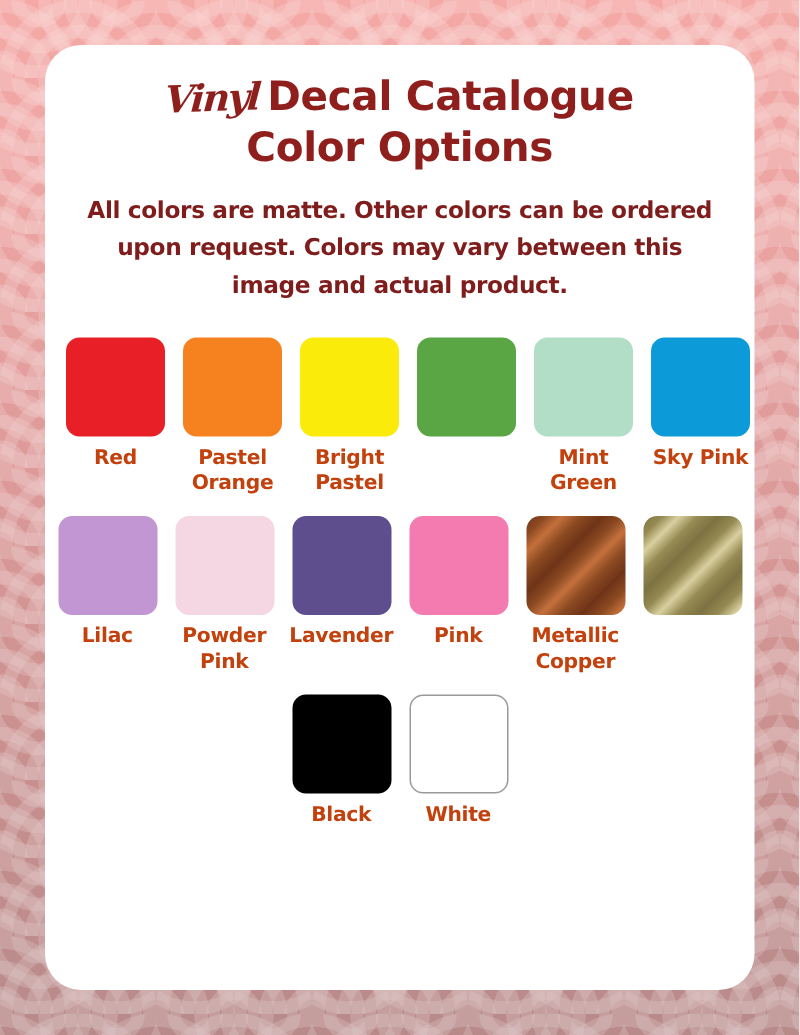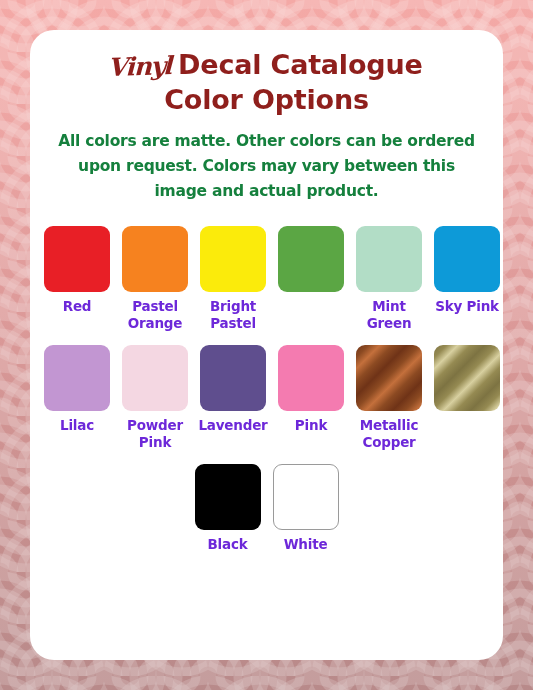--- a/index.html
+++ b/index.html
@@ -64,37 +64,37 @@
     transform: skewX(-6deg) rotate(-2deg);
     display: inline-block;
     margin-right: 5px;
     vertical-align: -1px;
   }
 
   #subtitle {
     margin: 13px auto 0 auto;
     width: 420px;
     text-align: center;
-    color: #15803d;
+    color: #7f1d1d;
     font-family: "DejaVu Sans", sans-serif;
     font-weight: bold;
     font-size: 15.5px;
     line-height: 25px;
     letter-spacing: -0.25px;
   }
 
   
   .swatch-row {
     display: flex;
     justify-content: flex-start;
     align-items: flex-start;
     padding: 0 8px;
   }
   #row-1 { margin-top: 22px; }
-  #row-2 { margin-top: 13px; }
+  #row-2 { margin-top: 13px; justify-content: center; }
   #row-3 { margin-top: 13px; justify-content: center; }
 
   .swatch-cell {
     width: 78px;
     flex: 0 0 78px;
     display: flex;
     flex-direction: column;
     align-items: center;
   }
   .swatch-box {
@@ -102,21 +102,21 @@
     height: 66px;
     border-radius: 9px;
     box-sizing: border-box;
   }
   .swatch-box.bordered {
     border: 1px solid #9a9a9a;
   }
   .swatch-label {
     margin-top: 6px;
     text-align: center;
-    color: #6d28d9;
+    color: #c2410c;
     font-family: "DejaVu Sans", sans-serif;
     font-weight: bold;
     font-size: 13.5px;
     line-height: 17px;
     letter-spacing: -0.2px;
   }
 </style>
 </head>
 <body>
 

